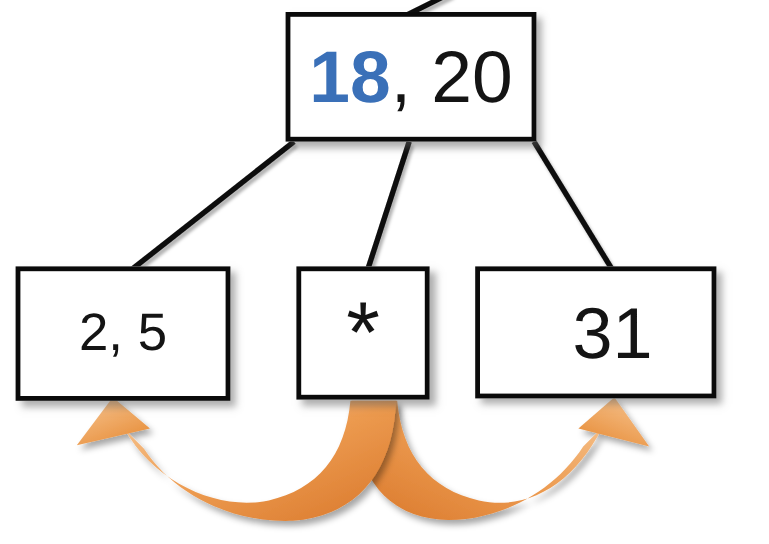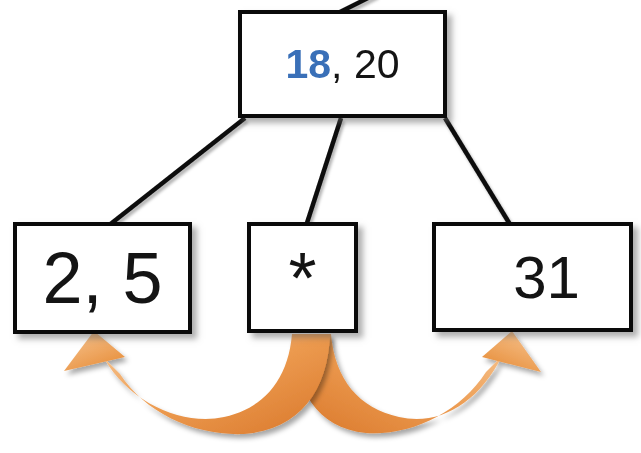--- a/index.html
+++ b/index.html
@@ -19,24 +19,24 @@
   .node{
     position:absolute;
     box-sizing:border-box;
     background:#ffffff;
     border:4px solid var(--border-black);
     box-shadow:5px 5px 6px rgba(95,95,95,0.5);
     display:flex;align-items:center;justify-content:center;
     color:var(--text-black);
     white-space:pre;
   }
-  .node-root{left:238px;top:10px;width:209px;height:108px;font-size:41px;}
-  .node-left{left:13px;top:222px;width:179px;height:112px;font-size:72px;}
+  .node-root{left:238px;top:10px;width:209px;height:108px;font-size:61px;}
+  .node-left{left:13px;top:222px;width:179px;height:112px;font-size:44px;}
   .node-mid{left:247px;top:222px;width:111px;height:111px;font-size:72px;}
-  .node-right{left:432px;top:222px;width:201px;height:110px;font-size:60px;padding-left:28px;}
+  .node-right{left:396px;top:222px;width:201px;height:110px;font-size:60px;padding-left:28px;}
   .key-primary{color:var(--highlight-blue);font-weight:bold;}
   .key-rest{color:var(--text-black);text-align:right;}
 </style>
 </head>
 <body>
 
 <div id="canvas">
 
   <svg id="edges-svg" viewBox="0 0 641 453" xmlns="http://www.w3.org/2000/svg">
     <defs>

